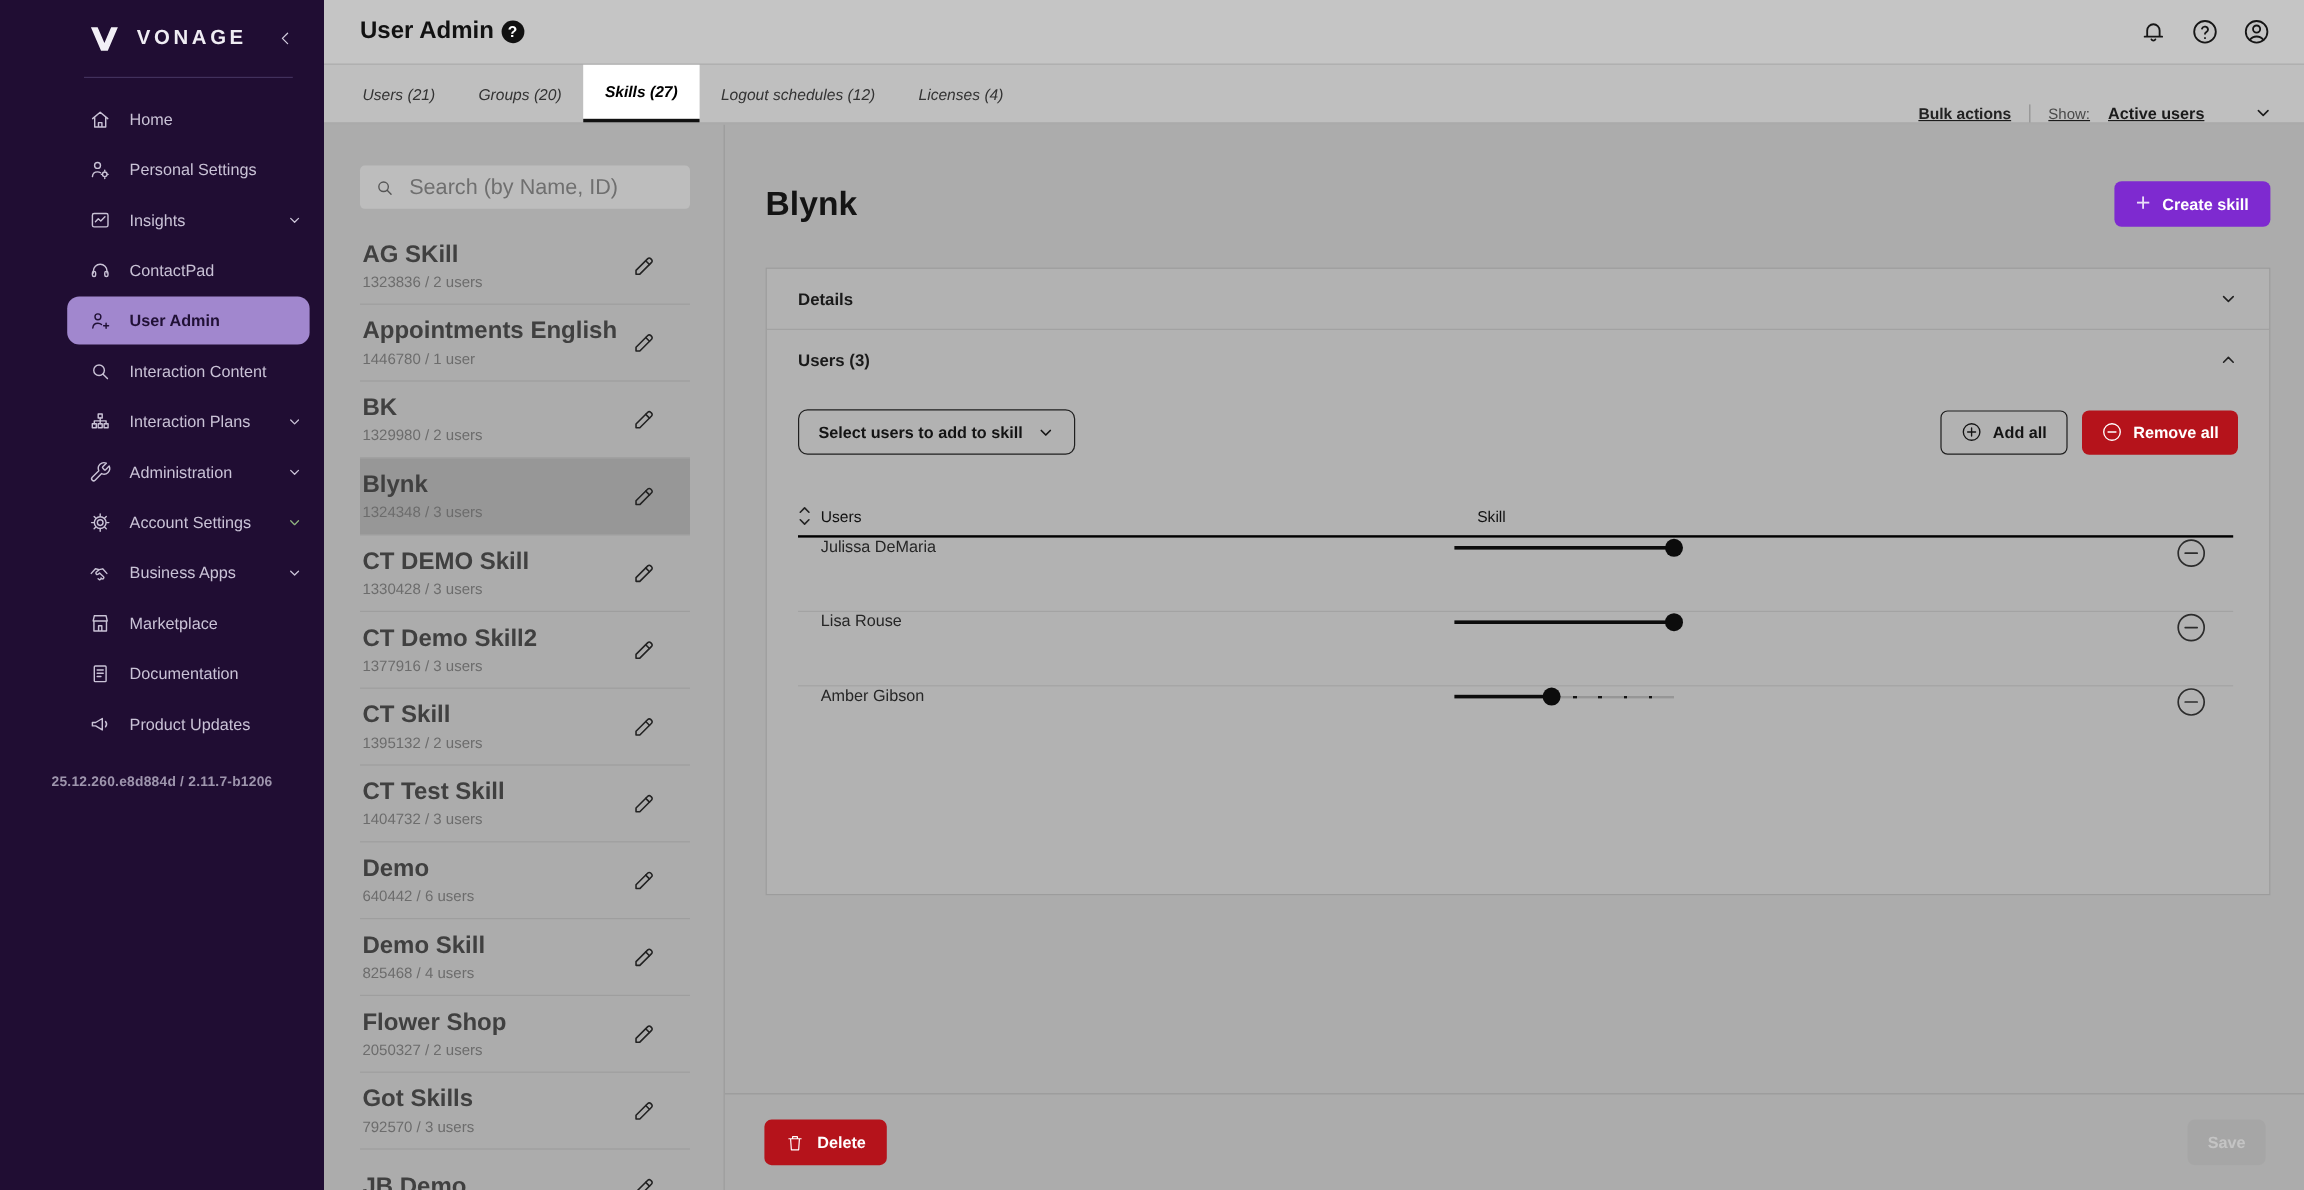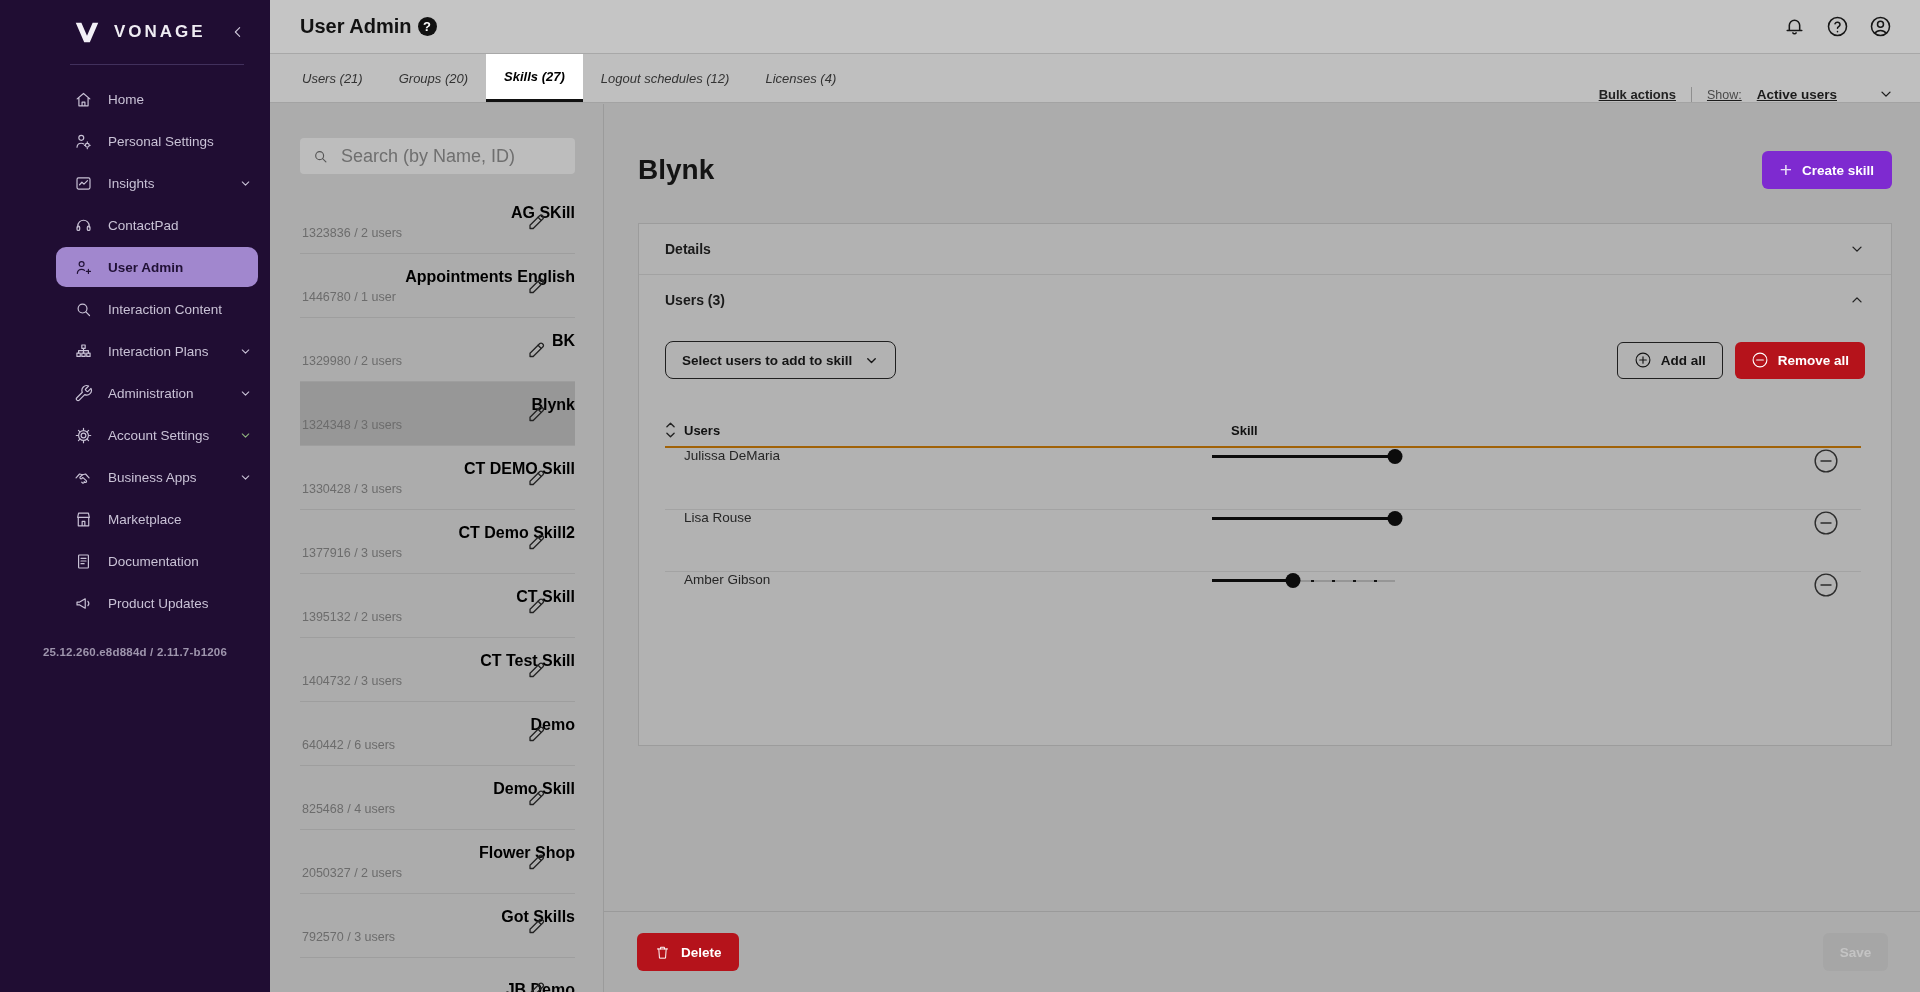--- a/index.html
+++ b/index.html
@@ -50,21 +50,21 @@
   .content{position:absolute;top:104px;left:270px;right:0;bottom:0;display:flex;background:#acacac;}
   .skills-panel{width:334px;flex:0 0 334px;border-right:1px solid #9b9b9b;padding:34px 28px 0 30px;overflow:hidden;}
   .search-box{height:36px;background:#bdbdbd;border-radius:4px;display:flex;align-items:center;padding:0 12px;gap:10px;margin-bottom:16px;}
   .search-box .sic{width:17px;height:17px;color:#555;}
   .search-box .sic svg{width:17px;height:17px;}
   .search-input{border:none;outline:none;background:transparent;font-size:18px;color:#333;width:100%;
                 font-family:"Liberation Sans","DejaVu Sans",sans-serif;}
   .search-input::placeholder{color:#6f6f6f;}
   .skill-row{height:64px;border-bottom:1px solid #9e9e9e;display:flex;flex-direction:column;justify-content:center;gap:4px;position:relative;padding-left:2px;cursor:pointer;}
   .skill-row.selected{background:#979797;}
-  .skill-name{font-size:16px;font-weight:700;color:#000000;text-align:right;}
+  .skill-name{font-size:20px;font-weight:700;color:#404040;}
   .skill-meta{font-size:12.5px;color:#6c6c6c;}
   .edit-btn{position:absolute;right:28px;top:50%;transform:translateY(-50%);width:21px;height:21px;color:#222;cursor:pointer;}
   .edit-btn svg{width:21px;height:21px;stroke-width:1.5;}
 
   .detail{flex:1;position:relative;padding:46px 28px 0 34px;}
   .detail-head{display:flex;align-items:center;justify-content:space-between;height:40px;margin-bottom:33px;}
   .detail-title{font-size:28px;font-weight:600;color:#141414;}
   .create-btn{height:38px;background:#7e2ad0;color:#fff;border:none;border-radius:6px;padding:0 18px;
               display:flex;align-items:center;gap:10px;font-size:13.5px;font-weight:600;cursor:pointer;
               font-family:inherit;}
@@ -83,21 +83,21 @@
   .select-users-btn .dchev svg{width:15px;height:15px;stroke-width:2.2;}
   .ctrl-right{margin-left:auto;display:flex;gap:12px;}
   .addall-btn{height:37px;border:1.5px solid #1f1f1f;border-radius:6px;background:transparent;padding:0 16px;
               display:flex;align-items:center;gap:9px;font-size:13.5px;font-weight:600;color:#141414;cursor:pointer;font-family:inherit;}
   .removeall-btn{height:37px;border:none;border-radius:6px;background:#b5131b;padding:0 16px;
               display:flex;align-items:center;gap:9px;font-size:13.5px;font-weight:600;color:#fff;cursor:pointer;font-family:inherit;}
   .b-ic{width:18px;height:18px;}
   .b-ic svg{width:18px;height:18px;stroke-width:1.5;}
 
   .table{margin:35px 30px 0 19px;padding-left:7px;}
-  .thead{display:flex;align-items:center;height:34px;border-bottom:2px solid #a16207;font-size:13px;font-weight:700;color:#111;}
+  .thead{display:flex;align-items:center;height:34px;border-bottom:2px solid #000000;font-size:13px;font-weight:400;color:#111;}
   .col-users{flex:0 0 566px;display:flex;align-items:center;gap:8px;}
   .sort-ic{width:11px;height:18px;color:#222;cursor:pointer;}
   .sort-ic svg{width:11px;height:18px;stroke-width:1.5;}
   .col-skill{flex:1;}
   .col-remove{flex:0 0 48px;}
   .trow{display:flex;align-items:flex-start;height:62px;font-size:13.5px;color:#262626;}
   .trow:not(:last-child){border-bottom:1px solid #a3a3a3;}
   .trow .col-users{padding-left:19px;flex:0 0 547px;}
   .slider{position:relative;width:183px;height:16px;cursor:pointer;}
   .slider-fill{position:absolute;top:7px;left:0;height:3px;background:#0c0c0c;}

